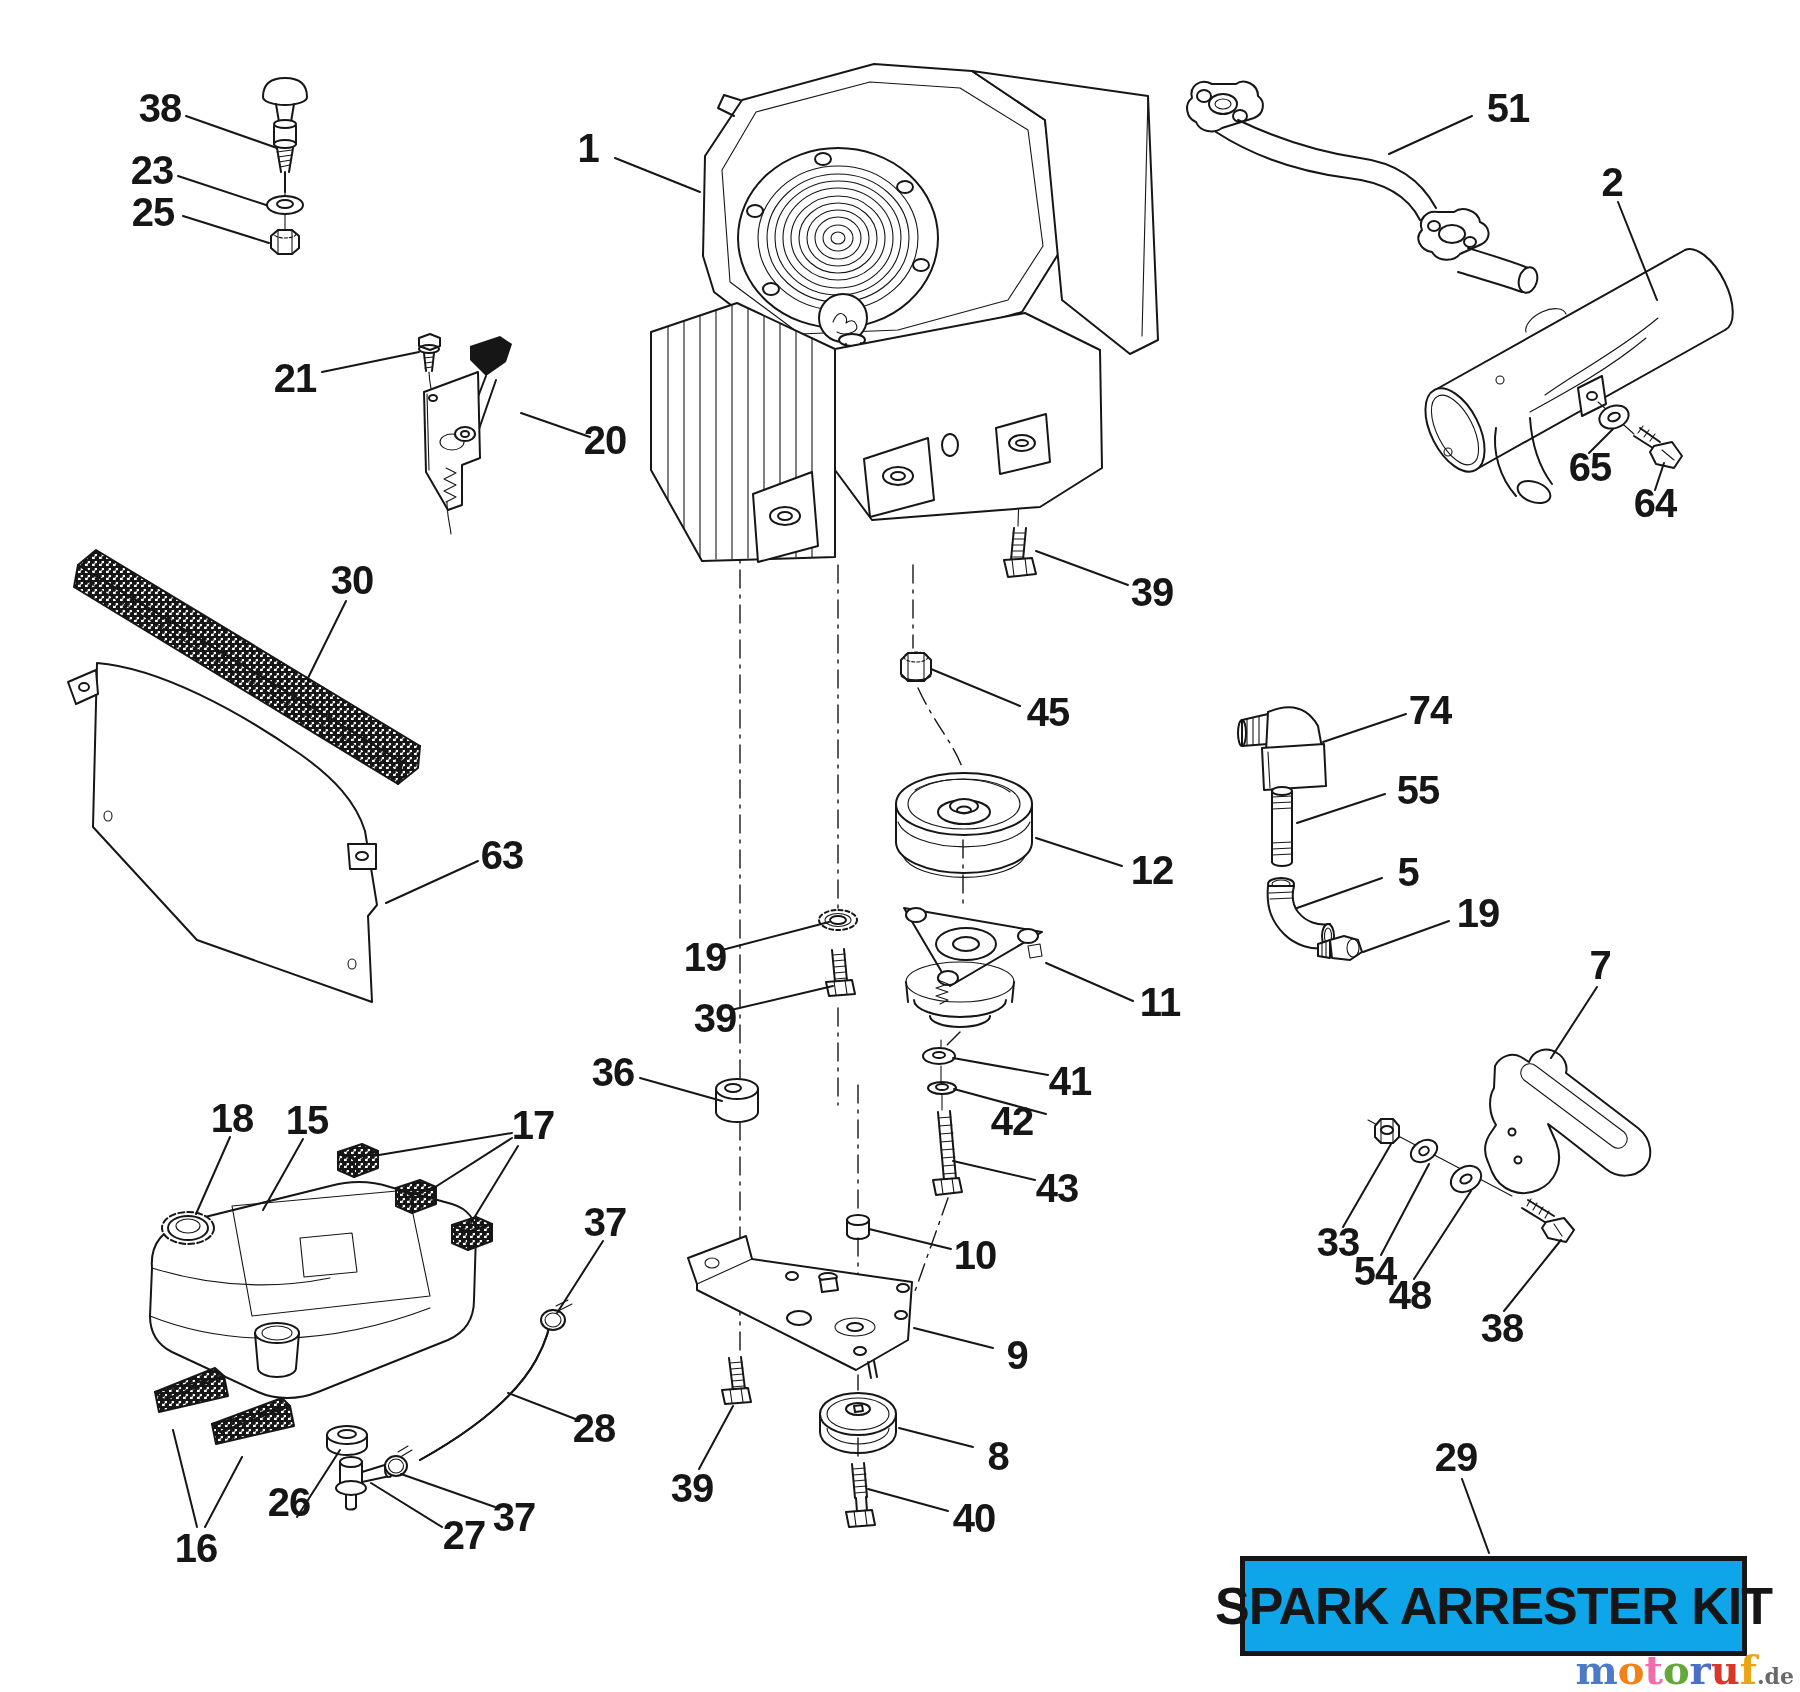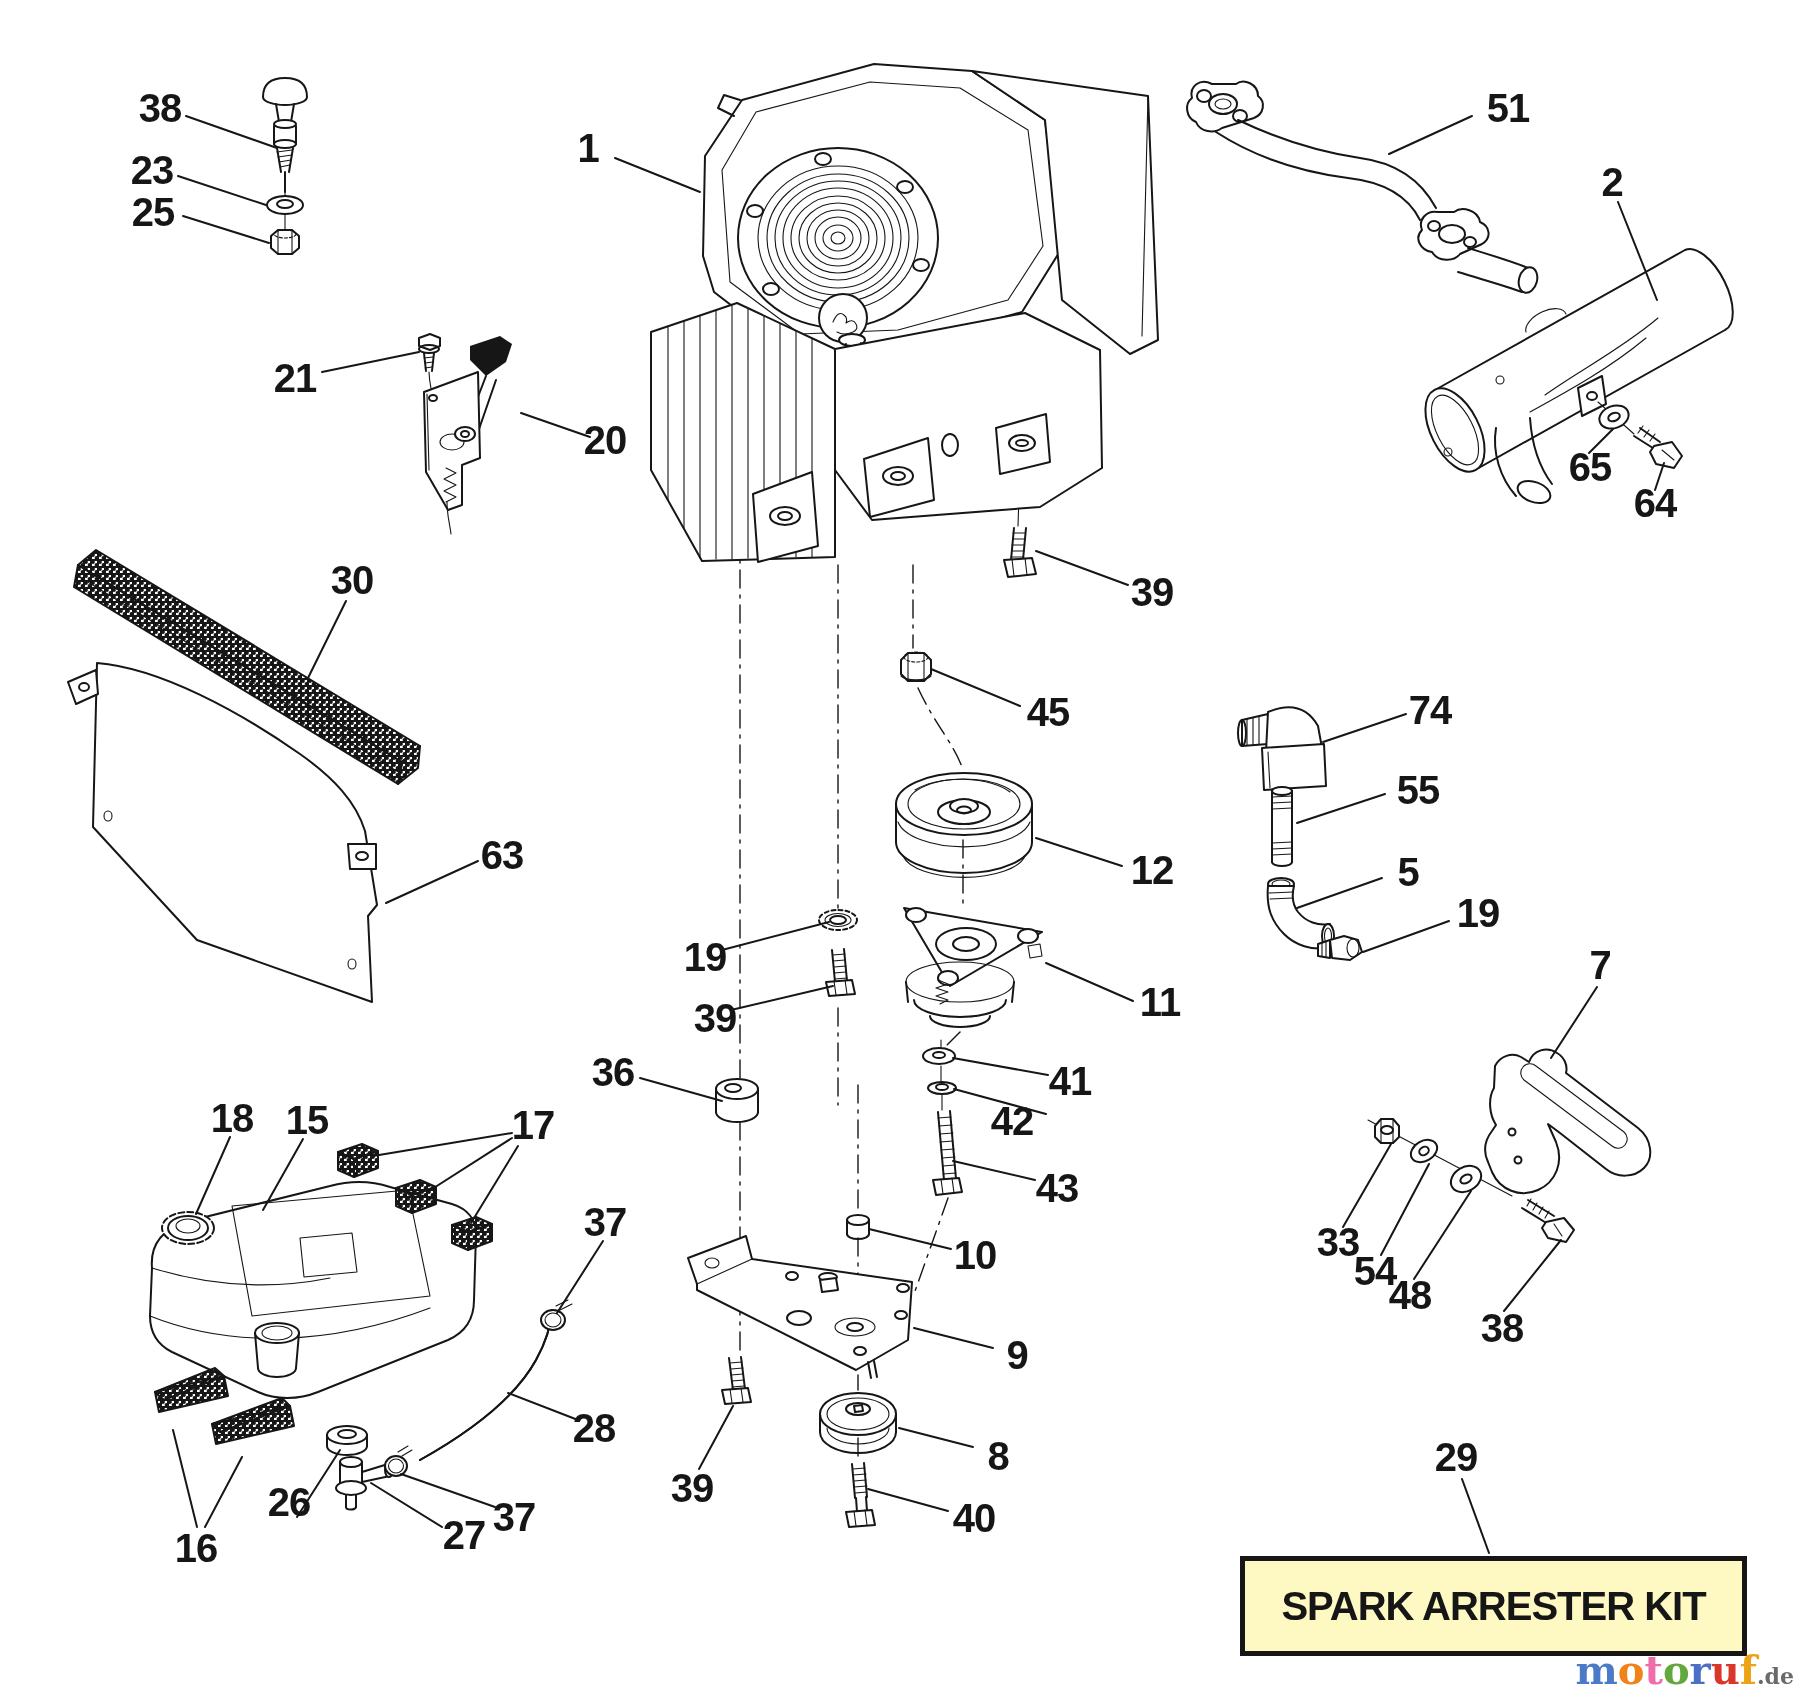--- a/index.html
+++ b/index.html
@@ -11,22 +11,22 @@
   svg .thin{stroke-width:1.1;}
   svg .ldr{stroke-width:6.5;}
   svg .cl{stroke-width:1.4;stroke-dasharray:18 7 3 7;}
   svg .wh{fill:#fff;}
   svg .blk{fill:var(--ink,#161616);stroke:none;}
   svg .stip{fill:url(#stip);}
   #callout-layer{position:absolute;inset:0;pointer-events:none;}
   .callout{position:absolute;transform:translate(-50%,-50%);font-size:40px;font-weight:700;
            letter-spacing:-1px;color:var(--ink,#161616);white-space:nowrap;}
   .kit-box{position:absolute;left:1240px;top:1556px;width:497px;height:90px;border:5px solid var(--ink,#161616);
-           display:flex;align-items:center;justify-content:center;font-size:40px;font-weight:700;
-           letter-spacing:-1px;white-space:nowrap;background:#fef9c3;}
+           display:flex;align-items:center;justify-content:center;font-size:52px;font-weight:700;
+           letter-spacing:-1px;white-space:nowrap;background:#0ea5e9;}
   .watermark{position:absolute;right:6px;bottom:2px;font-family:"DejaVu Serif",serif;font-weight:700;
              font-size:40px;line-height:1;}
   .watermark .suffix{font-size:22px;font-weight:700;}
 </style>
 </head>
 <body>
 
 <div id="page">
   <div id="art">
   <svg width="1800" height="1692" viewBox="0 0 1800 1692">

